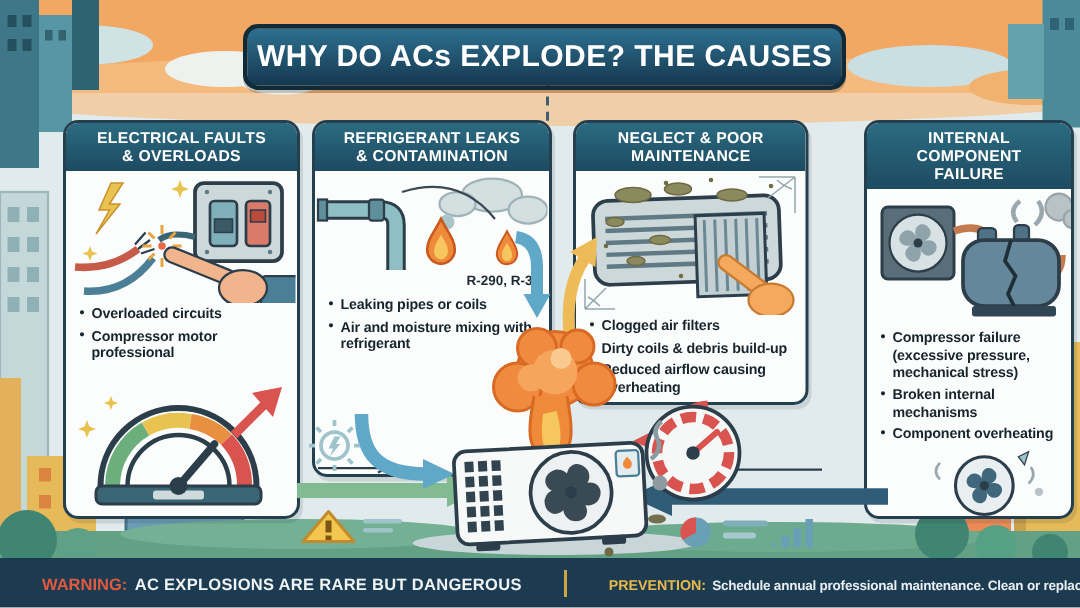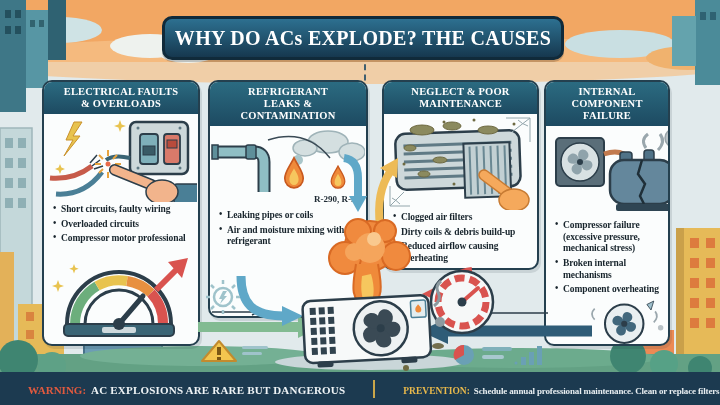--- a/index.html
+++ b/index.html
@@ -1,32 +1,32 @@
 <!DOCTYPE html>
 <html><head>
 <meta charset="utf-8">
 <style>
   html,body{margin:0;padding:0}
   .canvas{position:relative;width:720px;height:405px;overflow:hidden;
-    font-family:Liberation Serif, serif;background:#000000}
+    font-family:Liberation Sans, sans-serif;background:#000000}
   .bg{position:absolute;inset:0;z-index:0}
   .dashed{position:absolute;left:364px;top:54px;height:88px;width:0;
     border-left:2px dashed #3f5f70;z-index:1}
   .title-banner{position:absolute;left:162px;top:16px;width:396px;height:38px;
     background:linear-gradient(180deg,#2d7090,#16384f);border:3px solid #102a3a;
     border-radius:10px;display:flex;align-items:center;justify-content:center;
     color:#fff;font-weight:bold;font-size:20px;letter-spacing:.3px;z-index:4;
     box-shadow:0 2px 0 rgba(0,0,0,.2)}
   .card{position:absolute;background:#fbfdfd;border:2.5px solid #24404f;border-radius:10px;
     z-index:3;display:flex;flex-direction:column;overflow:hidden;box-sizing:border-box;
     box-shadow:2px 3px 0 rgba(30,50,60,.12)}
   .card-1{left:42px;top:80px;width:158px;height:266px}
   .card-2{left:208px;top:80px;width:160px;height:238px}
   .card-3{left:382px;top:80px;width:157px;height:190px}
-  .card-4{left:544px;top:80px;width:126px;height:266px}
+  .card-4{left:576px;top:80px;width:140px;height:266px}
   .card-head{background:linear-gradient(180deg,#2b6b81,#1d4a61);color:#fff;font-weight:bold;
     font-size:10.5px;line-height:1.15;text-align:center;padding:4px 19px;letter-spacing:.2px}
   .illus{display:block;flex:none}
   .bullets{list-style:none;margin:2px 0 0;padding:0 5px 0 9px}
   .bullets li{position:relative;padding-left:8px;font-size:9.5px;font-weight:700;color:#17242c;
     line-height:1.22;margin-bottom:3px;letter-spacing:-.1px}
   .bullets li::before{content:"•";position:absolute;left:0;top:-1px}
   .bottom-svg{margin-top:auto;display:block}
   .overlay{position:absolute;inset:0;z-index:5;pointer-events:none}
   .ac{position:absolute;left:288px;top:206px;z-index:6}
@@ -156,21 +156,20 @@
       <polygon points="30,8 22,26 29,26 20,42 36,22 29,22 38,8" fill="#e8c34f" stroke="#c9912c" stroke-width="1"></polygon>
       <path d="M76,6 l1.6,4.4 4.4,1.6 -4.4,1.6 -1.6,4.4 -1.6,-4.4 -4.4,-1.6 4.4,-1.6 Z" fill="#e8c34f"></path>
       <path d="M16,50 l1.4,3.6 3.6,1.4 -3.6,1.4 -1.4,3.6 -1.4,-3.6 -3.6,-1.4 3.6,-1.4 Z" fill="#e8c34f"></path>
       <g>
         <rect x="130" y="70" width="26" height="22" rx="3" fill="#4a7f96" stroke="#2c3e4a" stroke-width="1.5"></rect>
         <rect x="66" y="49" width="50" height="10" rx="5" fill="#f2b48c" stroke="#2c3e4a" stroke-width="1.5" transform="rotate(22 66 54)"></rect>
         <ellipse cx="118" cy="78" rx="16" ry="12" fill="#f2b48c" stroke="#2c3e4a" stroke-width="1.5"></ellipse>
       </g>
     </svg>
     <ul class="bullets">
-      <li>Short circuits, faulty wiring</li>
       <li>Overloaded circuits</li>
       <li>Compressor motor professional</li>
     </ul>
     <svg class="bottom-svg" width="153" height="92" viewBox="0 0 153 92">
       <path d="M23,72 A52,52 0 0 1 127,72" stroke="#2c3e4a" stroke-width="4" fill="none"></path>
       <path d="M31,72 A44,44 0 0 1 53,34" stroke="#6cae7c" stroke-width="10" fill="none"></path>
       <path d="M53,34 A44,44 0 0 1 83,29" stroke="#e8c34f" stroke-width="10" fill="none"></path>
       <path d="M83,29 A44,44 0 0 1 107,41" stroke="#e89040" stroke-width="10" fill="none"></path>
       <path d="M107,41 A44,44 0 0 1 119,72" stroke="#d9534f" stroke-width="10" fill="none"></path>
       <path d="M41,72 A34,34 0 0 1 109,72" stroke="#2c3e4a" stroke-width="3" fill="none"></path>

